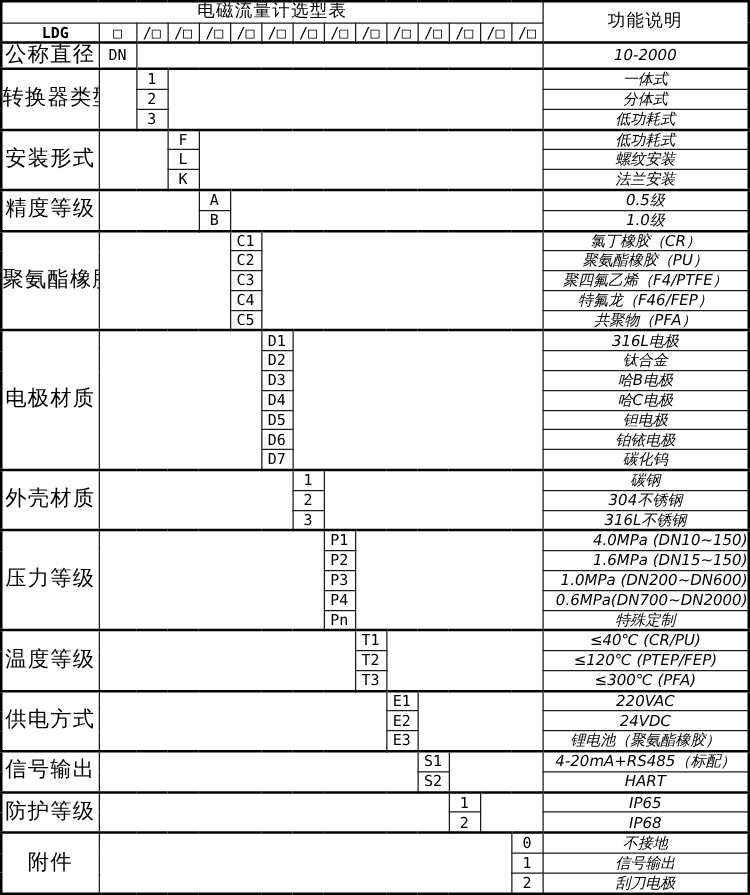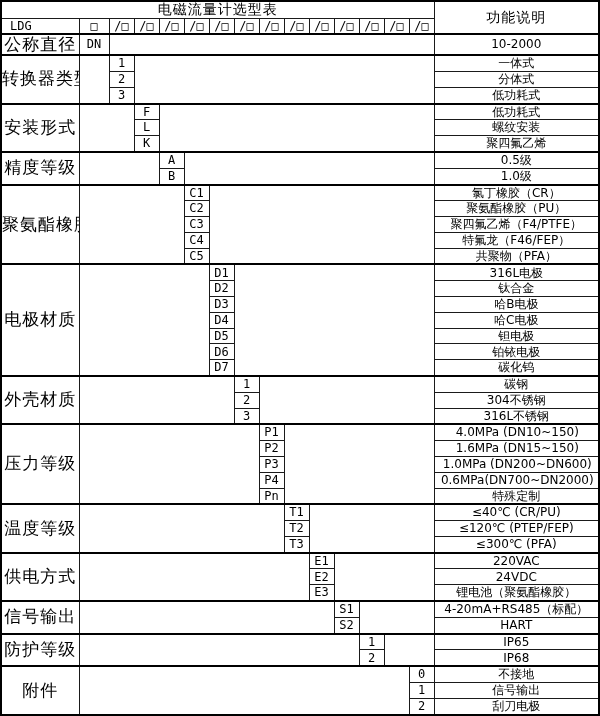--- a/index.html
+++ b/index.html
@@ -13,24 +13,24 @@
   td{
     border:1px solid #1a1a1a;
     padding:0;height:14px;
     text-align:center;vertical-align:middle;
     overflow:hidden;white-space:nowrap;
   }
   tr.blk td{border-top:2px solid #000;}
   td.title{font-size:14px;letter-spacing:1px;}
   td.fhead{font-size:14px;letter-spacing:1px;}
   td.lbl{font-size:17px;letter-spacing:1px;}
-  td.mdl{text-align:left;padding-left:8px;font-family:"DejaVu Sans Mono","Liberation Mono",monospace;}
+  td.mdl{text-align:center;padding-left:8px;font-family:"DejaVu Sans Mono","Liberation Mono",monospace;font-weight:bold;}
   td.code{font-family:"DejaVu Sans Mono","Liberation Mono",monospace;font-size:12px;}
-  td.desc{font-size:12px;}
-  td.desc.left{text-align:center;padding-left:2px;}
+  td.desc{font-size:12px;font-style:italic;}
+  td.desc.left{text-align:right;padding-left:2px;}
   td.empty{border-top-color:inherit;}
 </style>
 </head>
 <body>
 
 <table class="sel">
   <colgroup>
     <col style="width:78px">
       <col style="width:30px">
     <col style="width:25px">
@@ -102,21 +102,21 @@
     <td class="code">F</td>
     <td rowspan="3" colspan="11" class="empty"></td>
     <td class="desc">低功耗式</td>
   </tr>
   <tr>
         <td class="code">L</td>
       <td class="desc">螺纹安装</td>
       </tr>
   <tr>
         <td class="code">K</td>
-      <td class="desc">聚四氟乙烯</td>
+      <td class="desc">法兰安装</td>
       </tr>
 
   <tr class="blk">
     <td rowspan="2" class="lbl">精度等级</td>
     <td rowspan="2" colspan="3" class="empty"></td>
     <td class="code">A</td>
     <td rowspan="2" colspan="10" class="empty"></td>
     <td class="desc">0.5级</td>
   </tr>
   <tr>

